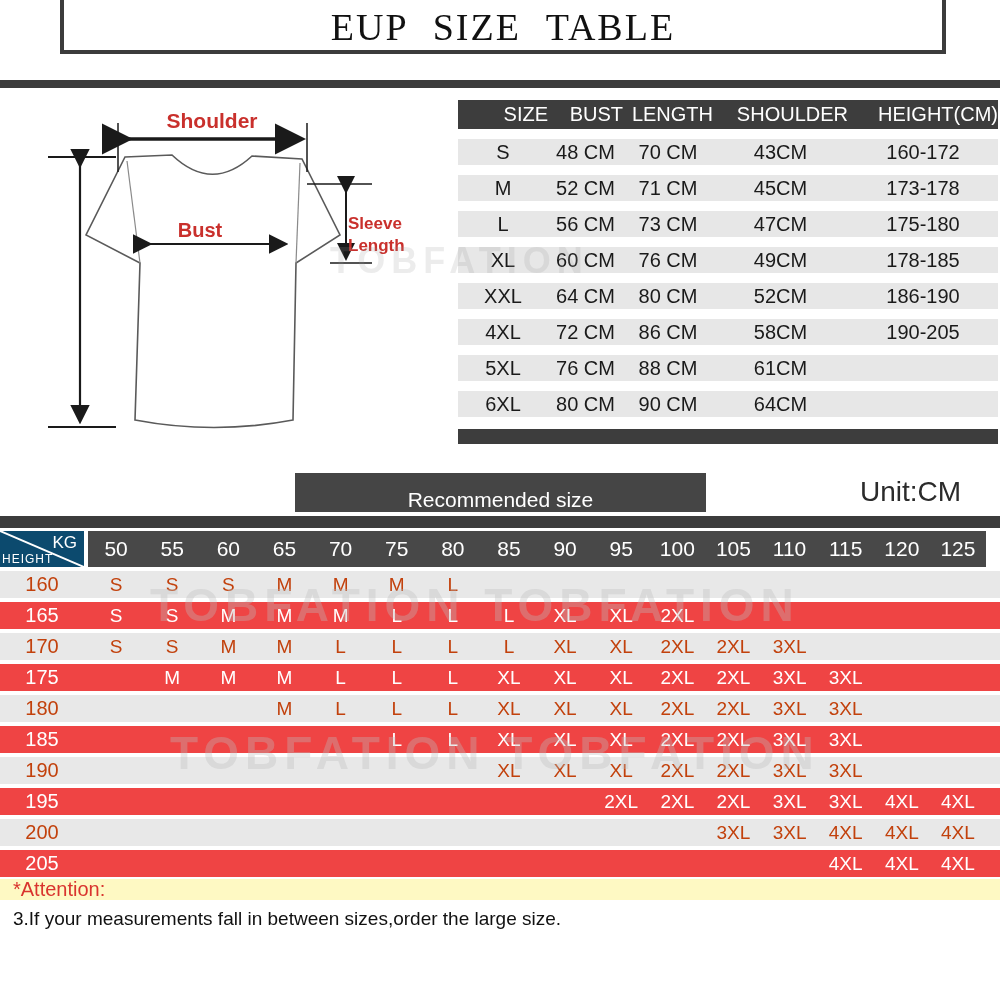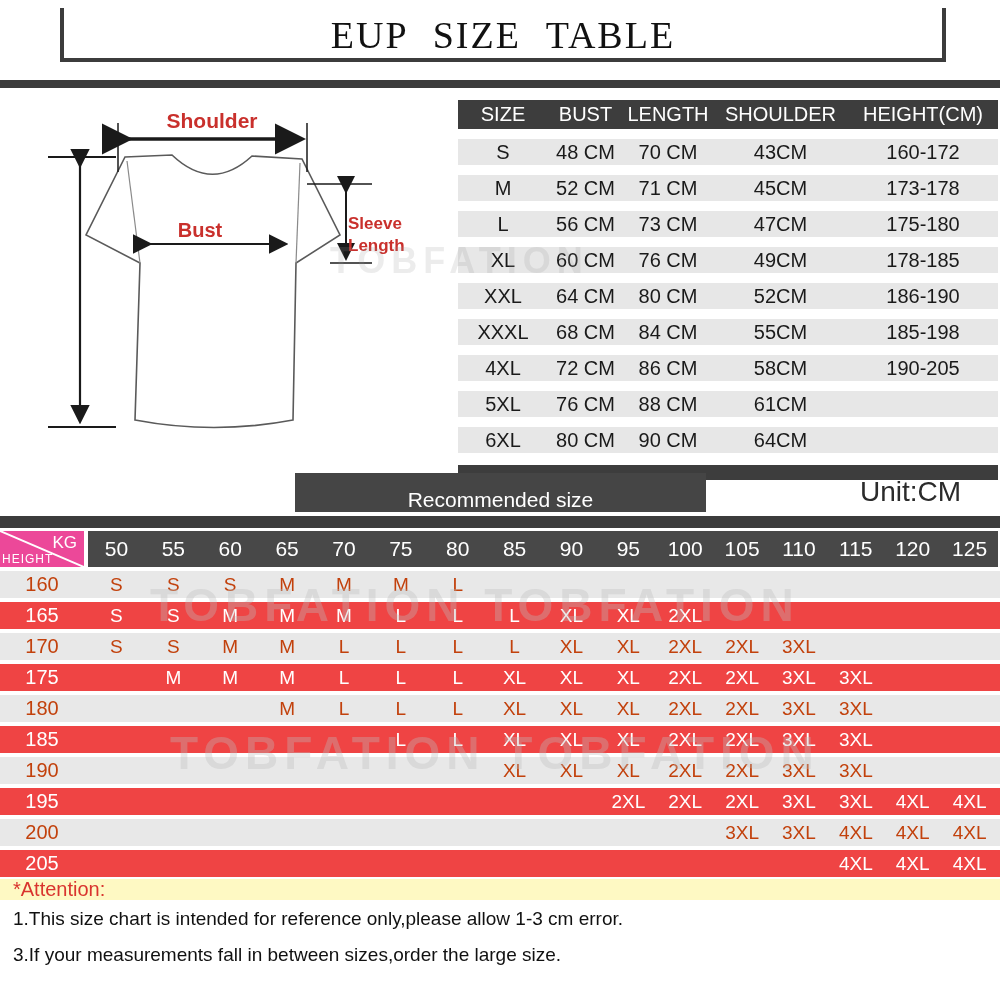--- a/index.html
+++ b/index.html
@@ -2,59 +2,59 @@
 <html><head>
 <meta charset="utf-8">
 <style>
   html,body{margin:0;padding:0;}
   body{
     width:1000px;height:1000px;position:relative;overflow:hidden;
     background:#fff;font-family:"Liberation Sans",sans-serif;color:#1a1a1a;
   }
   
   .title-frame{
-    position:absolute;left:60px;top:8px;width:878px;height:50px;
+    position:absolute;left:60px;top:0;width:878px;height:50px;
     border-left:4px solid #3c3c3c;border-right:4px solid #3c3c3c;border-bottom:4px solid #3c3c3c;
     display:flex;align-items:center;justify-content:center;
   }
   .title-text{
     font-family:"Liberation Serif",serif;font-size:38px;font-weight:500;
     letter-spacing:2px;word-spacing:14px;color:#111;padding-top:4px;
   }
   .top-rule{position:absolute;left:0;top:80px;width:1000px;height:8px;background:#3c3c3c;}
   
   .diagram{position:absolute;left:0;top:95px;width:450px;height:375px;}
   .dlabel{position:absolute;color:#c9302c;font-weight:bold;text-align:center;line-height:1.3;}
   .lbl-shoulder{left:148px;top:12px;width:128px;font-size:21px;}
   .lbl-bust{left:155px;top:122px;width:90px;font-size:20px;}
   .lbl-total{left:12px;top:152px;width:78px;font-size:21px;text-align:left;}
   .lbl-sleeve{left:348px;top:118px;width:84px;font-size:17px;text-align:left;}
   
   .size-table{position:absolute;left:458px;top:100px;width:540px;}
   .st-header{display:flex;height:29px;background:#3d3d3d;color:#fff;align-items:center;}
-  .st-header .st-cell{font-size:20px;}
+  .st-header .st-cell{font-size:20px;text-align:right;}
   .st-row{display:flex;height:26px;margin-top:10px;background:#e7e7e7;align-items:center;}
   .st-cell{text-align:center;font-size:20px;}
   .c0{width:90px;} .c1{width:75px;} .c2{width:90px;} .c3{width:135px;} .c4{width:150px;}
   .st-footer{height:15px;background:#3d3d3d;margin-top:12px;}
   
   .rec-bar{
     position:absolute;left:295px;top:473px;width:411px;height:39px;background:#454545;
     color:#fff;font-size:21px;display:flex;align-items:flex-end;justify-content:center;
   }
   .unit{position:absolute;left:860px;top:476px;font-size:28px;color:#2b2b2b;}
   .mid-rule{position:absolute;left:0;top:516px;width:1000px;height:12px;background:#3c3c3c;}
   
   .matrix{position:absolute;left:0;top:531px;width:1000px;}
   .m-hrow{display:flex;height:36px;}
-  .m-corner{width:84px;flex:none;background:#ec4899;position:relative;margin-right:4px;}
+  .m-corner{width:84px;flex:none;background:#0c4a6e;position:relative;margin-right:4px;}
   .m-corner svg{position:absolute;left:0;top:0;}
   .m-kg{position:absolute;right:7px;top:2px;color:#fff;font-size:17px;}
   .m-height{position:absolute;left:2px;bottom:1px;color:#fff;font-size:12px;letter-spacing:1px;}
-  .m-cells{flex:1;display:flex;margin-right:2px;}
+  .m-cells{flex:1;display:flex;margin-right:14px;}
   .m-cell{flex:1;text-align:center;}
   .m-hcell{background:#484848;color:#fff;font-size:21px;line-height:36px;}
   .m-row{display:flex;height:27px;line-height:27px;margin-top:4px;font-size:19px;}
   .m-row.light{background:#e8e8e8;color:#c2410c;}
   .m-row.dark{background:#ef4444;color:#fff;}
   .m-label{width:84px;flex:none;text-align:center;font-size:20px;margin-right:4px;}
   
   .attention-bar{
     position:absolute;left:0;top:879px;width:1000px;height:21px;background:#fef9c3;
     display:flex;align-items:center;
@@ -155,27 +155,20 @@
         <div class="st-cell c2">76 CM</div>
         <div class="st-cell c3">49CM</div>
         <div class="st-cell c4">178-185</div>
       </div>
       <div class="st-row">
         <div class="st-cell c0">XXL</div>
         <div class="st-cell c1">64 CM</div>
         <div class="st-cell c2">80 CM</div>
         <div class="st-cell c3">52CM</div>
         <div class="st-cell c4">186-190</div>
-      </div>
-      <div class="st-row">
-        <div class="st-cell c0">XXXL</div>
-        <div class="st-cell c1">68 CM</div>
-        <div class="st-cell c2">84 CM</div>
-        <div class="st-cell c3">55CM</div>
-        <div class="st-cell c4">185-198</div>
       </div>
       <div class="st-row">
         <div class="st-cell c0">4XL</div>
         <div class="st-cell c1">72 CM</div>
         <div class="st-cell c2">86 CM</div>
         <div class="st-cell c3">58CM</div>
         <div class="st-cell c4">190-205</div>
       </div>
       <div class="st-row">
         <div class="st-cell c0">5XL</div>
@@ -440,19 +433,18 @@
           <div class="m-cell">4XL</div>
         </div>
       </div>
     </div>
 </div>
 
 <div class="attention-bar">
   <span class="attention-label">*Attention:</span>
 </div>
 <div class="notes">
-    <div class="note">1.This size chart is intended for reference only,please allow 1-3 cm error.</div>
     <div class="note">3.If your measurements fall in between sizes,order the large size.</div>
   </div>
 
 <div class="wm wm1">TOBFATION</div>
 <div class="wm wm2">TOBFATION  TOBFATION</div>
 <div class="wm wm3">TOBFATION  TOBFATION</div>
 
 </body></html>

